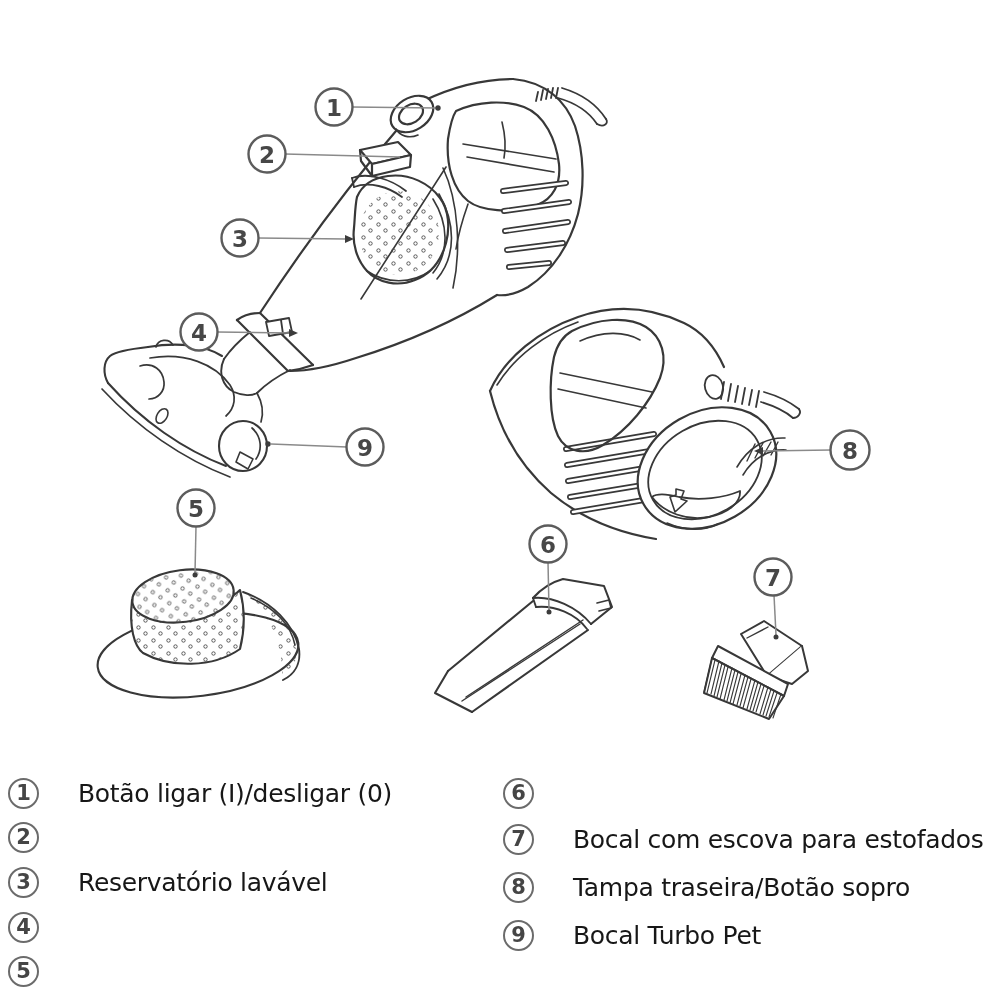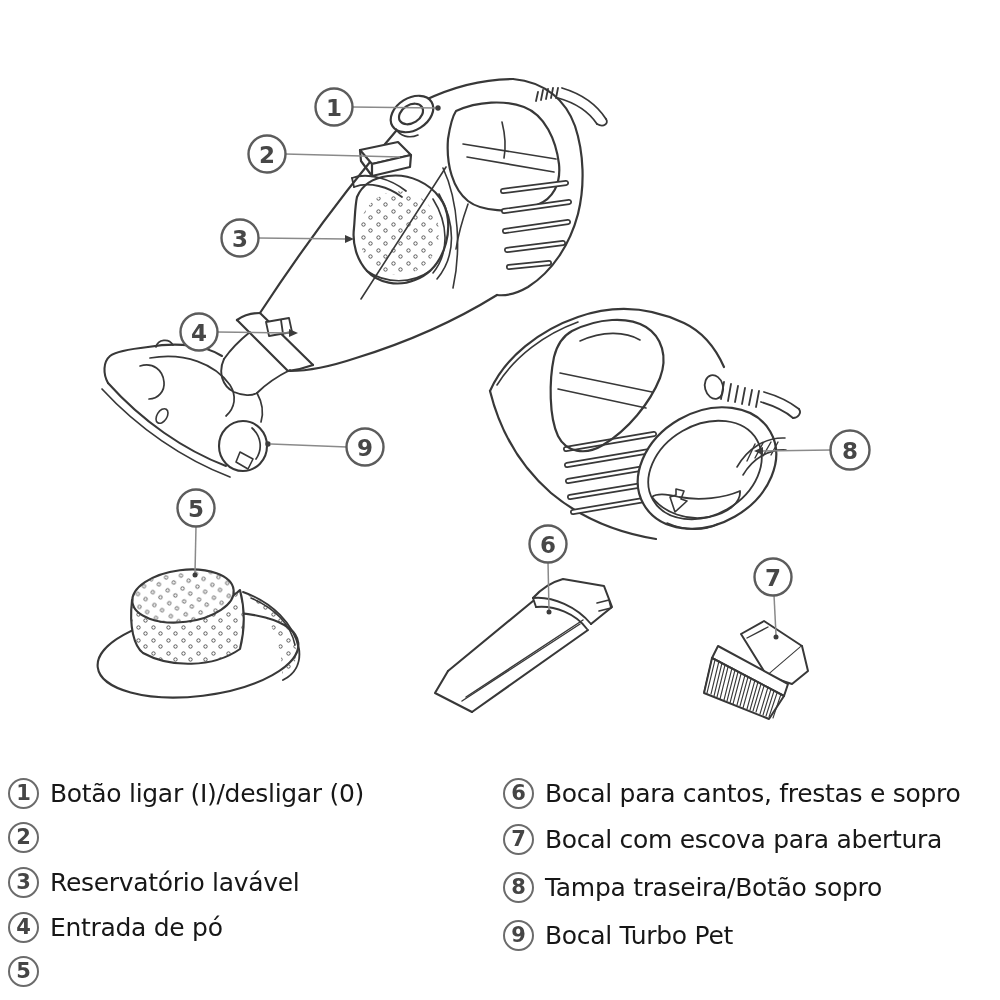--- a/index.html
+++ b/index.html
@@ -4,21 +4,21 @@
 <style>
   html,body{margin:0;padding:0;background:#fff;}
   #stage{position:relative;width:1000px;height:1000px;background:#fff;overflow:hidden;
          font-family:"DejaVu Sans","Liberation Sans",sans-serif;}
   #diagram{position:absolute;left:0;top:0;}
   .legend-col{position:absolute;width:500px;}
   .lrow{position:absolute;display:flex;align-items:center;gap:11px;height:34px;}
   .lnum{flex:0 0 auto;width:31px;height:31px;border:2px solid #6b6b6b;border-radius:50%;
         color:#454545;font-size:21px;font-weight:bold;display:flex;align-items:center;
         justify-content:center;background:#fff;box-sizing:border-box;}
-  .llabel{color:#171717;font-size:25px;letter-spacing:-0.3px;white-space:nowrap;}
+  .llabel{color:#171717;font-size:25px;letter-spacing:-0.3px;white-space:nowrap;margin-left:28px;}
   svg text.cnum{font-family:"DejaVu Sans","Liberation Sans",sans-serif;font-size:23px;
         font-weight:bold;fill:#474747;text-anchor:middle;}
 </style>
 </head>
 <body>
 
 <div id="stage">
 
 <svg id="diagram" width="1000" height="772" viewBox="0 0 1000 772">
   <defs>
@@ -248,35 +248,33 @@
   </div>
   <div class="lrow" style="top:820px;">
     <span class="lnum">2</span>
   </div>
   <div class="lrow" style="top:865px;">
     <span class="lnum">3</span>
     <span class="llabel">Reservatório lavável</span>
   </div>
   <div class="lrow" style="top:910px;">
     <span class="lnum">4</span>
-    <span class="llabel">Entrada de pó</span>
   </div>
   <div class="lrow" style="top:954px;">
     <span class="lnum">5</span>
   </div>
 </div>
 
 <div class="legend-col" style="left:503px;top:0;">
   <div class="lrow" style="top:776px;">
     <span class="lnum">6</span>
-    <span class="llabel">Bocal para cantos, frestas e sopro</span>
   </div>
   <div class="lrow" style="top:822px;">
     <span class="lnum">7</span>
-    <span class="llabel">Bocal com escova para abertura</span>
+    <span class="llabel">Bocal com escova para estofados</span>
   </div>
   <div class="lrow" style="top:870px;">
     <span class="lnum">8</span>
     <span class="llabel">Tampa traseira/Botão sopro</span>
   </div>
   <div class="lrow" style="top:918px;">
     <span class="lnum">9</span>
     <span class="llabel">Bocal Turbo Pet</span>
   </div>
 </div>

